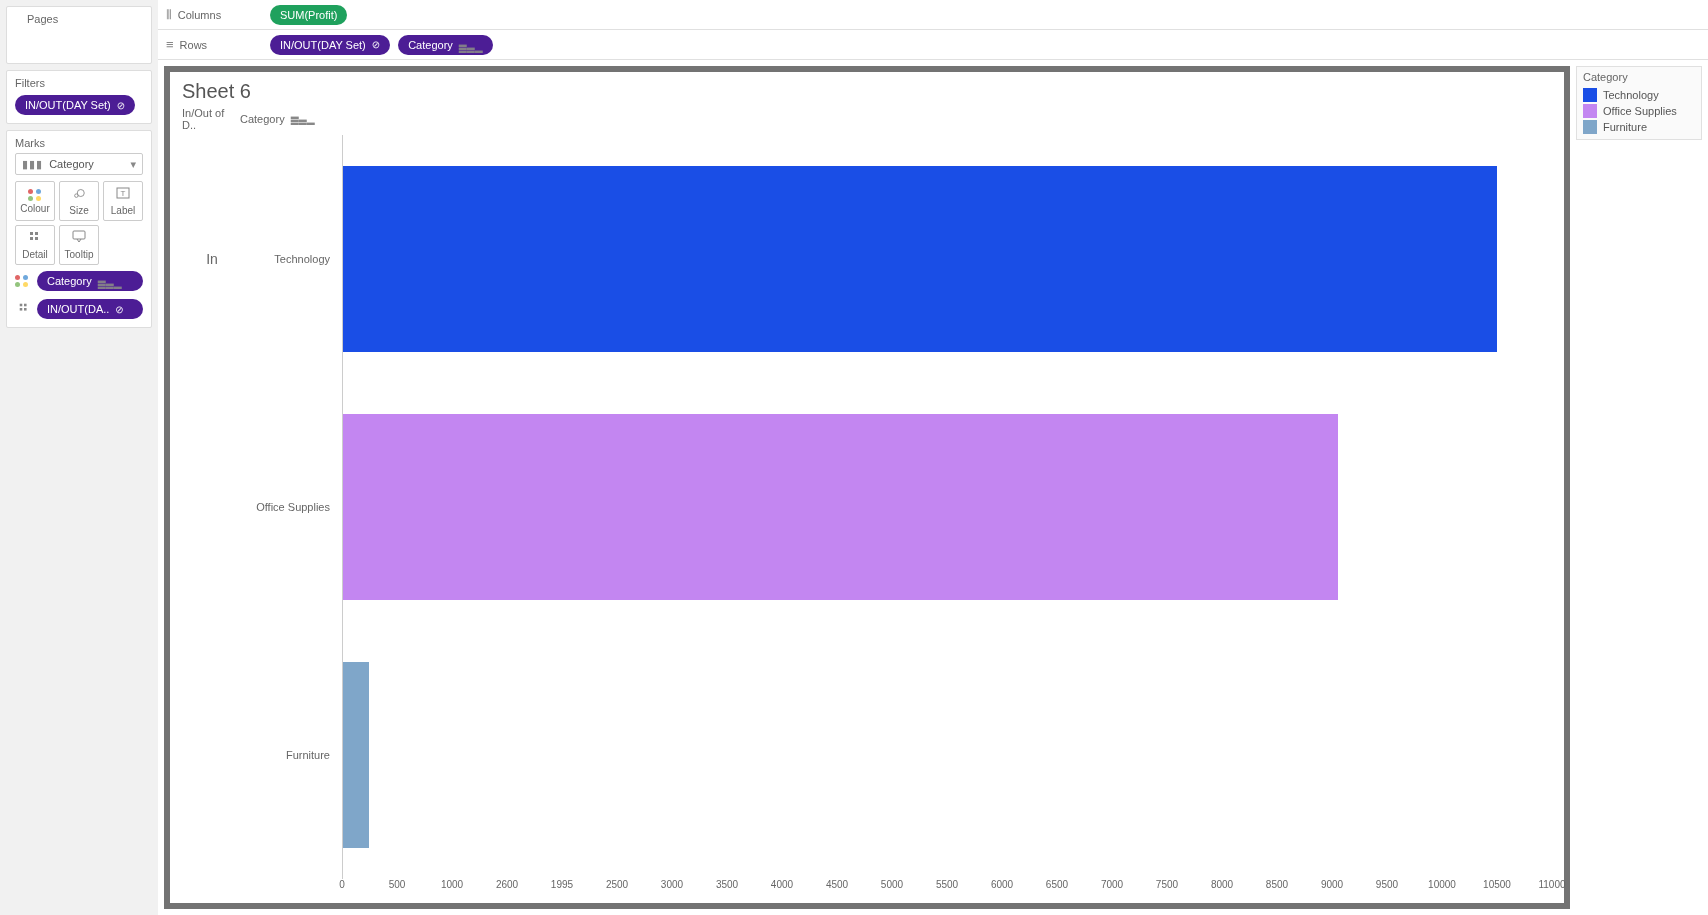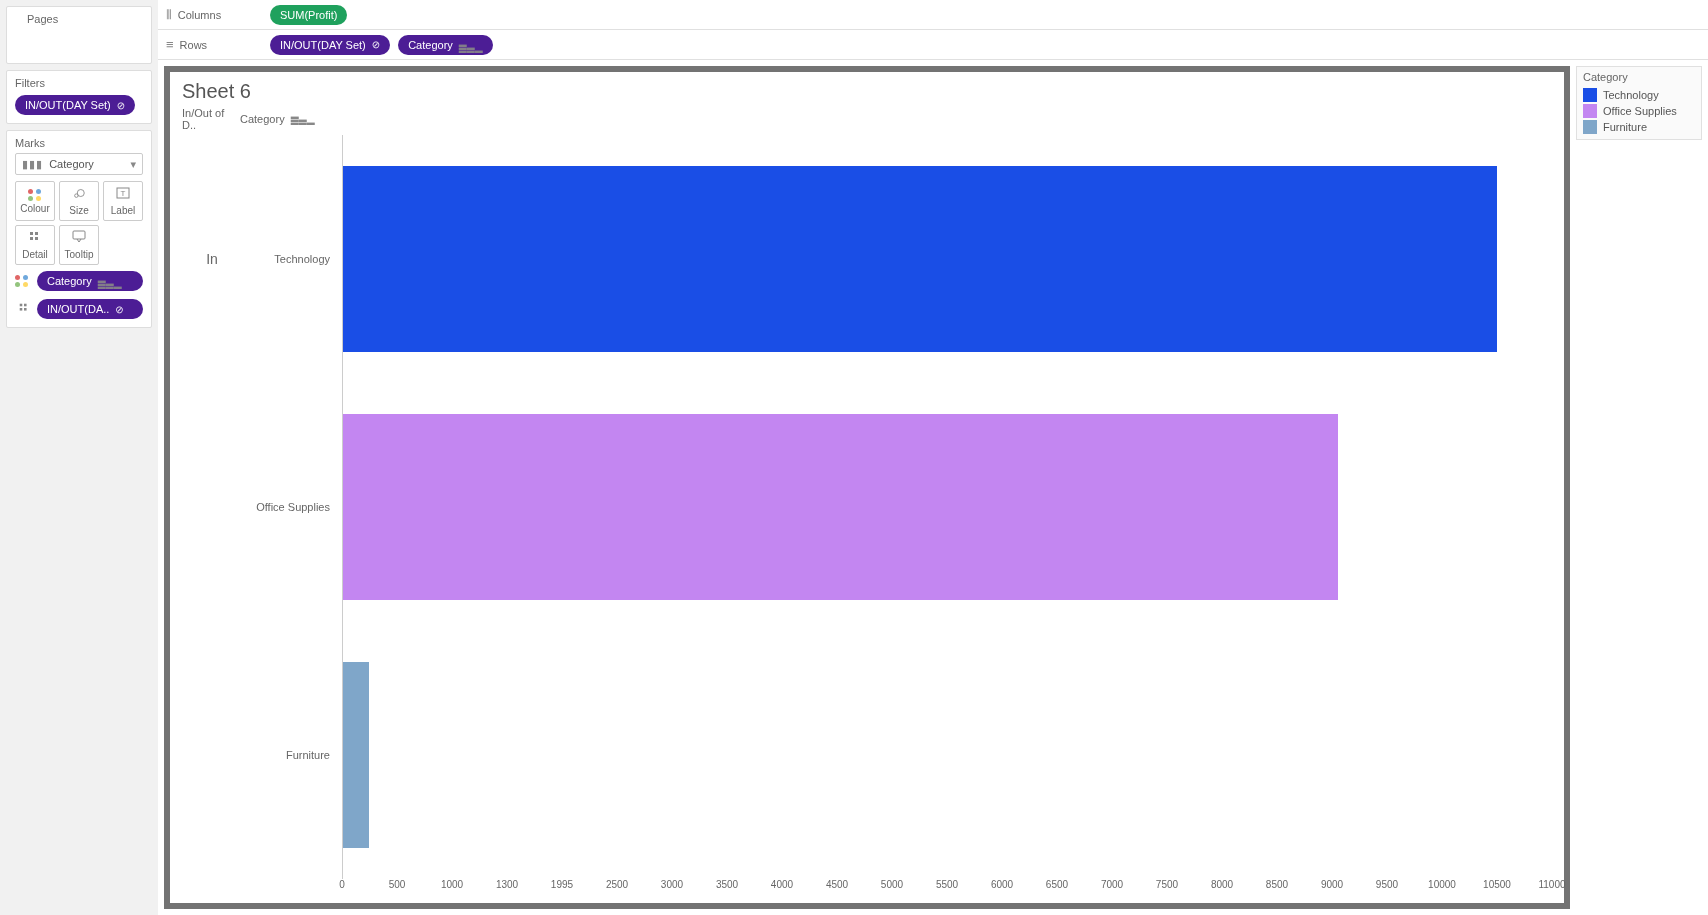--- a/index.html
+++ b/index.html
@@ -317,21 +317,21 @@
                 <div class="bar" style="background: rgb(127, 166, 201); width: 2.18182%;"></div>
               </div>
             </div>
         </div>
 
         <div class="axis-and-title">
           <div class="axis-ticks" id="axis-ticks">
               <span class="tick" style="left: 0%;">0</span>
               <span class="tick" style="left: 4.54545%;">500</span>
               <span class="tick" style="left: 9.09091%;">1000</span>
-              <span class="tick" style="left: 13.6364%;">1300</span>
+              <span class="tick" style="left: 13.6364%;">2600</span>
               <span class="tick" style="left: 18.1818%;">1995</span>
               <span class="tick" style="left: 22.7273%;">2500</span>
               <span class="tick" style="left: 27.2727%; text-align: center;">3000</span>
               <span class="tick" style="left: 31.8182%;">3500</span>
               <span class="tick" style="left: 36.3636%;">4000</span>
               <span class="tick" style="left: 40.9091%;">4500</span>
               <span class="tick" style="left: 45.4545%;">5000</span>
               <span class="tick" style="left: 50%;">5500</span>
               <span class="tick" style="left: 54.5455%;">6000</span>
               <span class="tick" style="left: 59.0909%;">6500</span>

